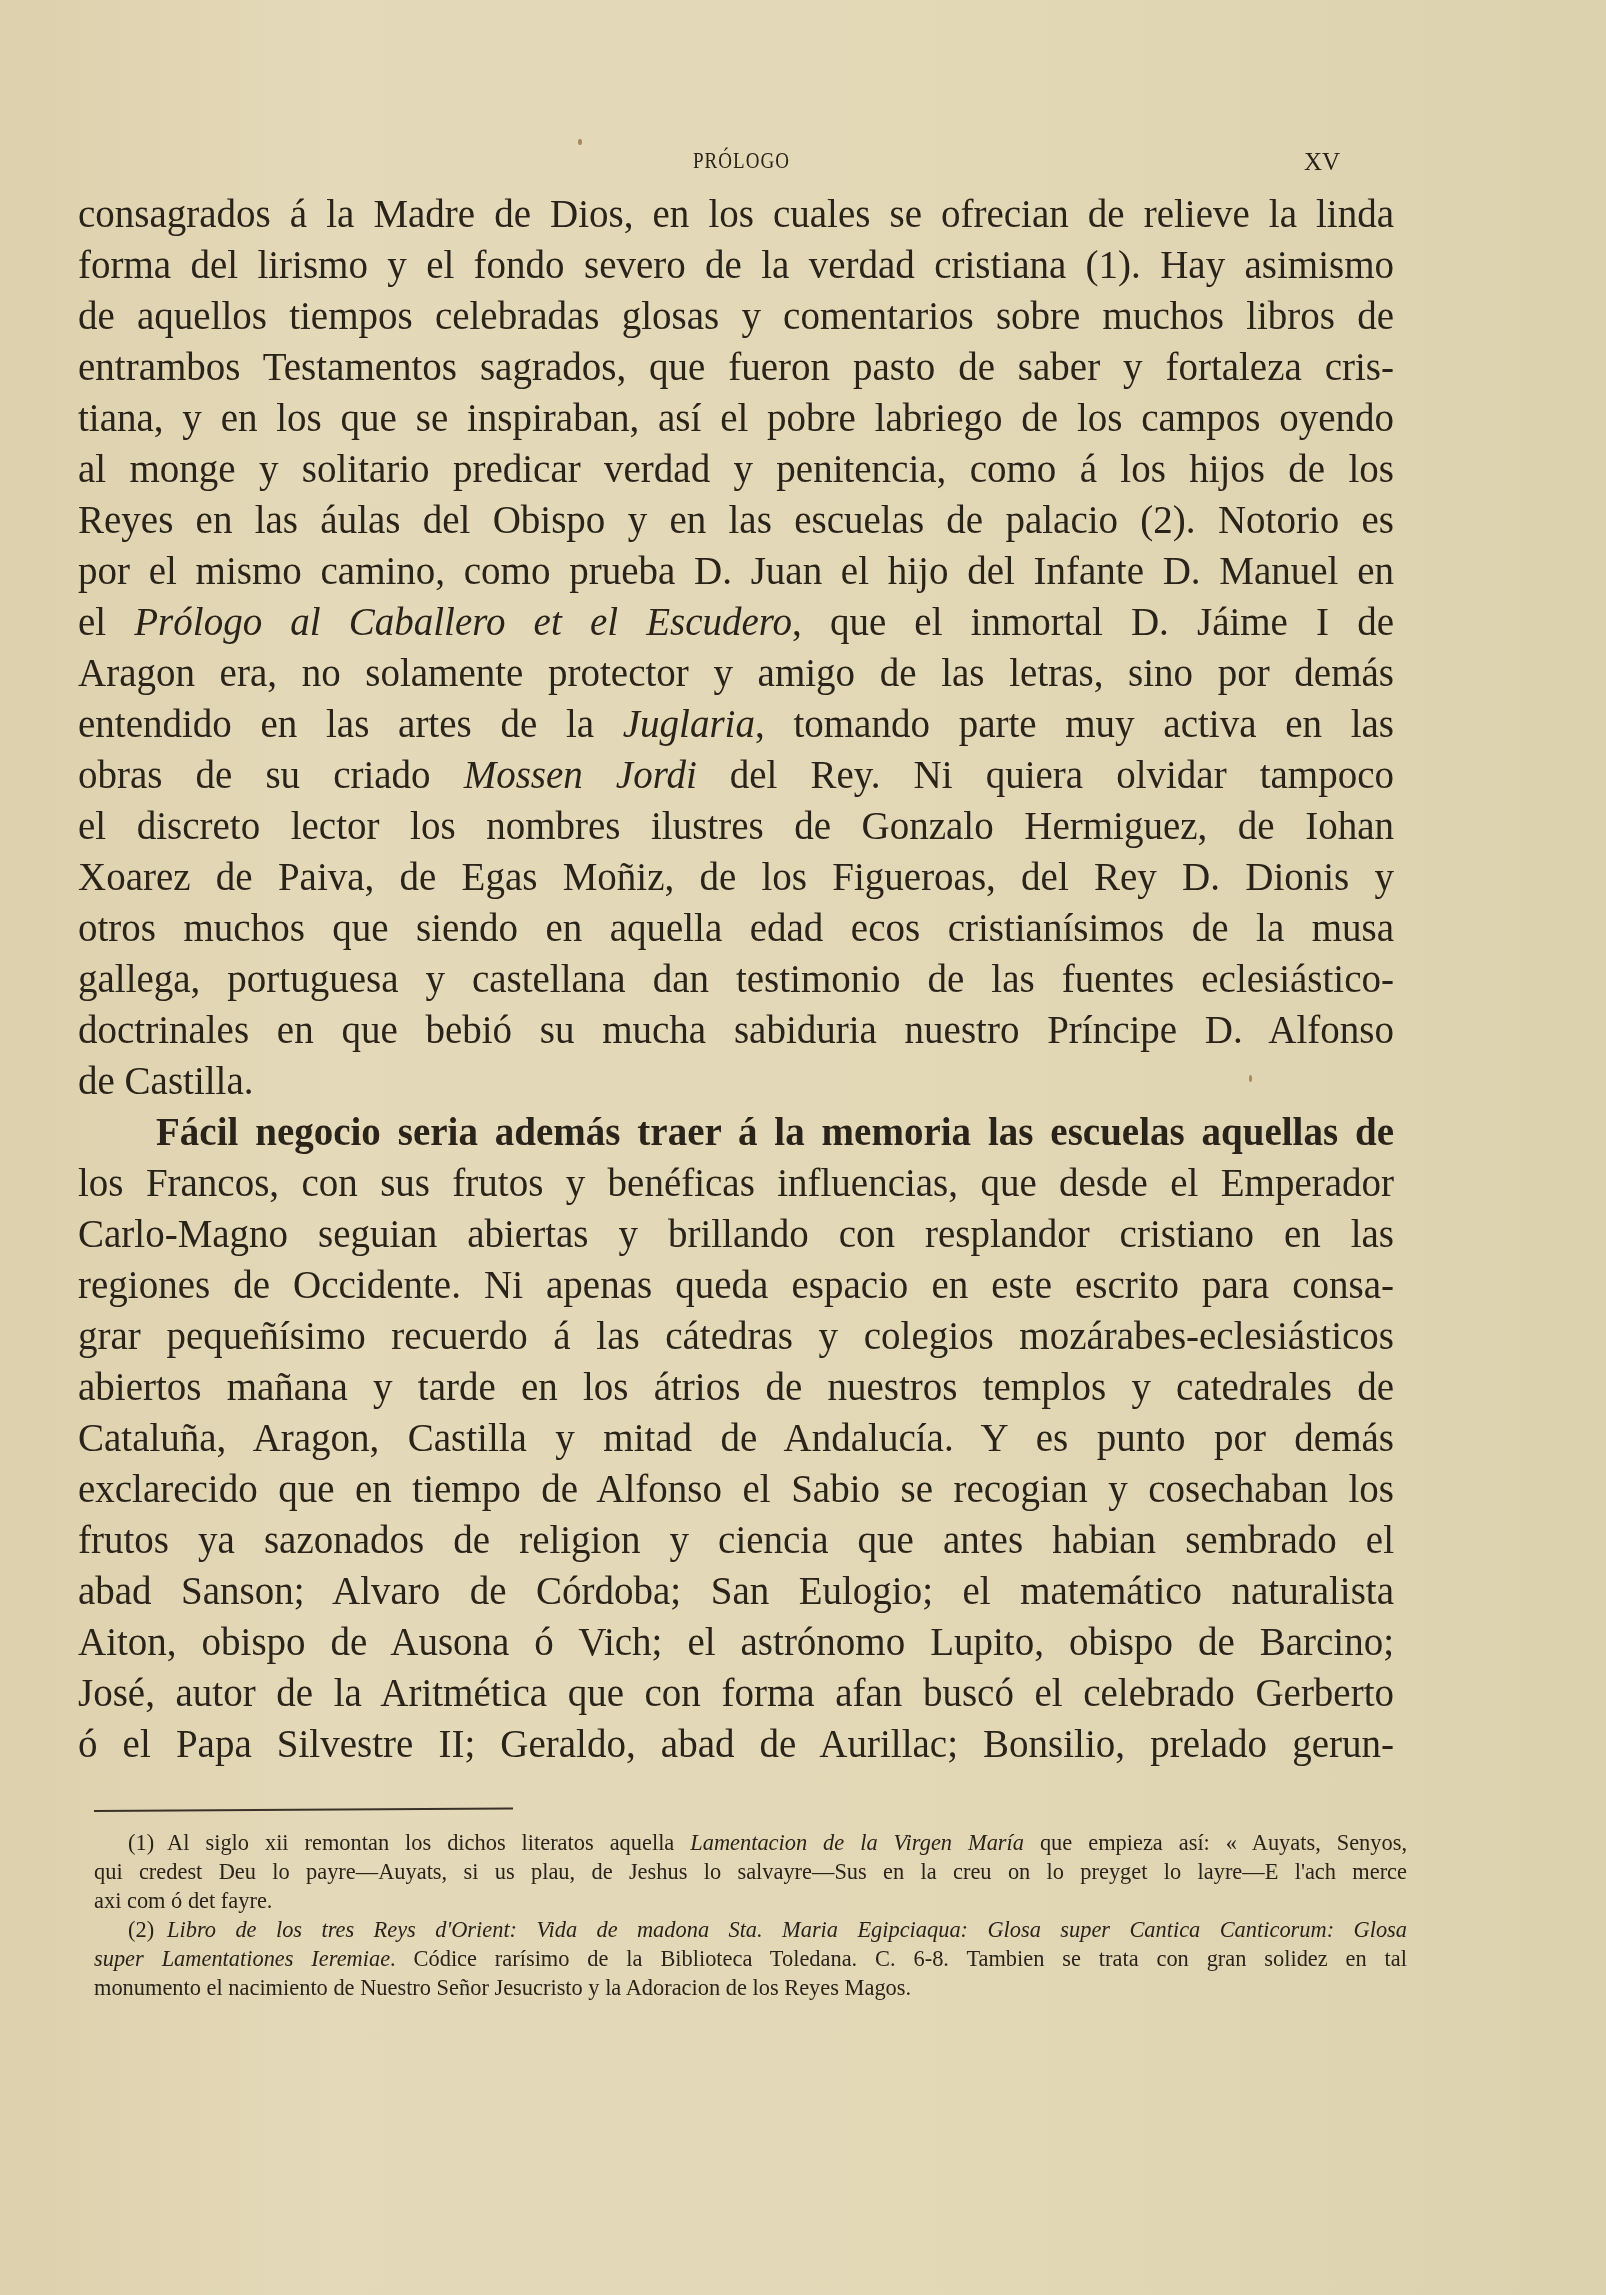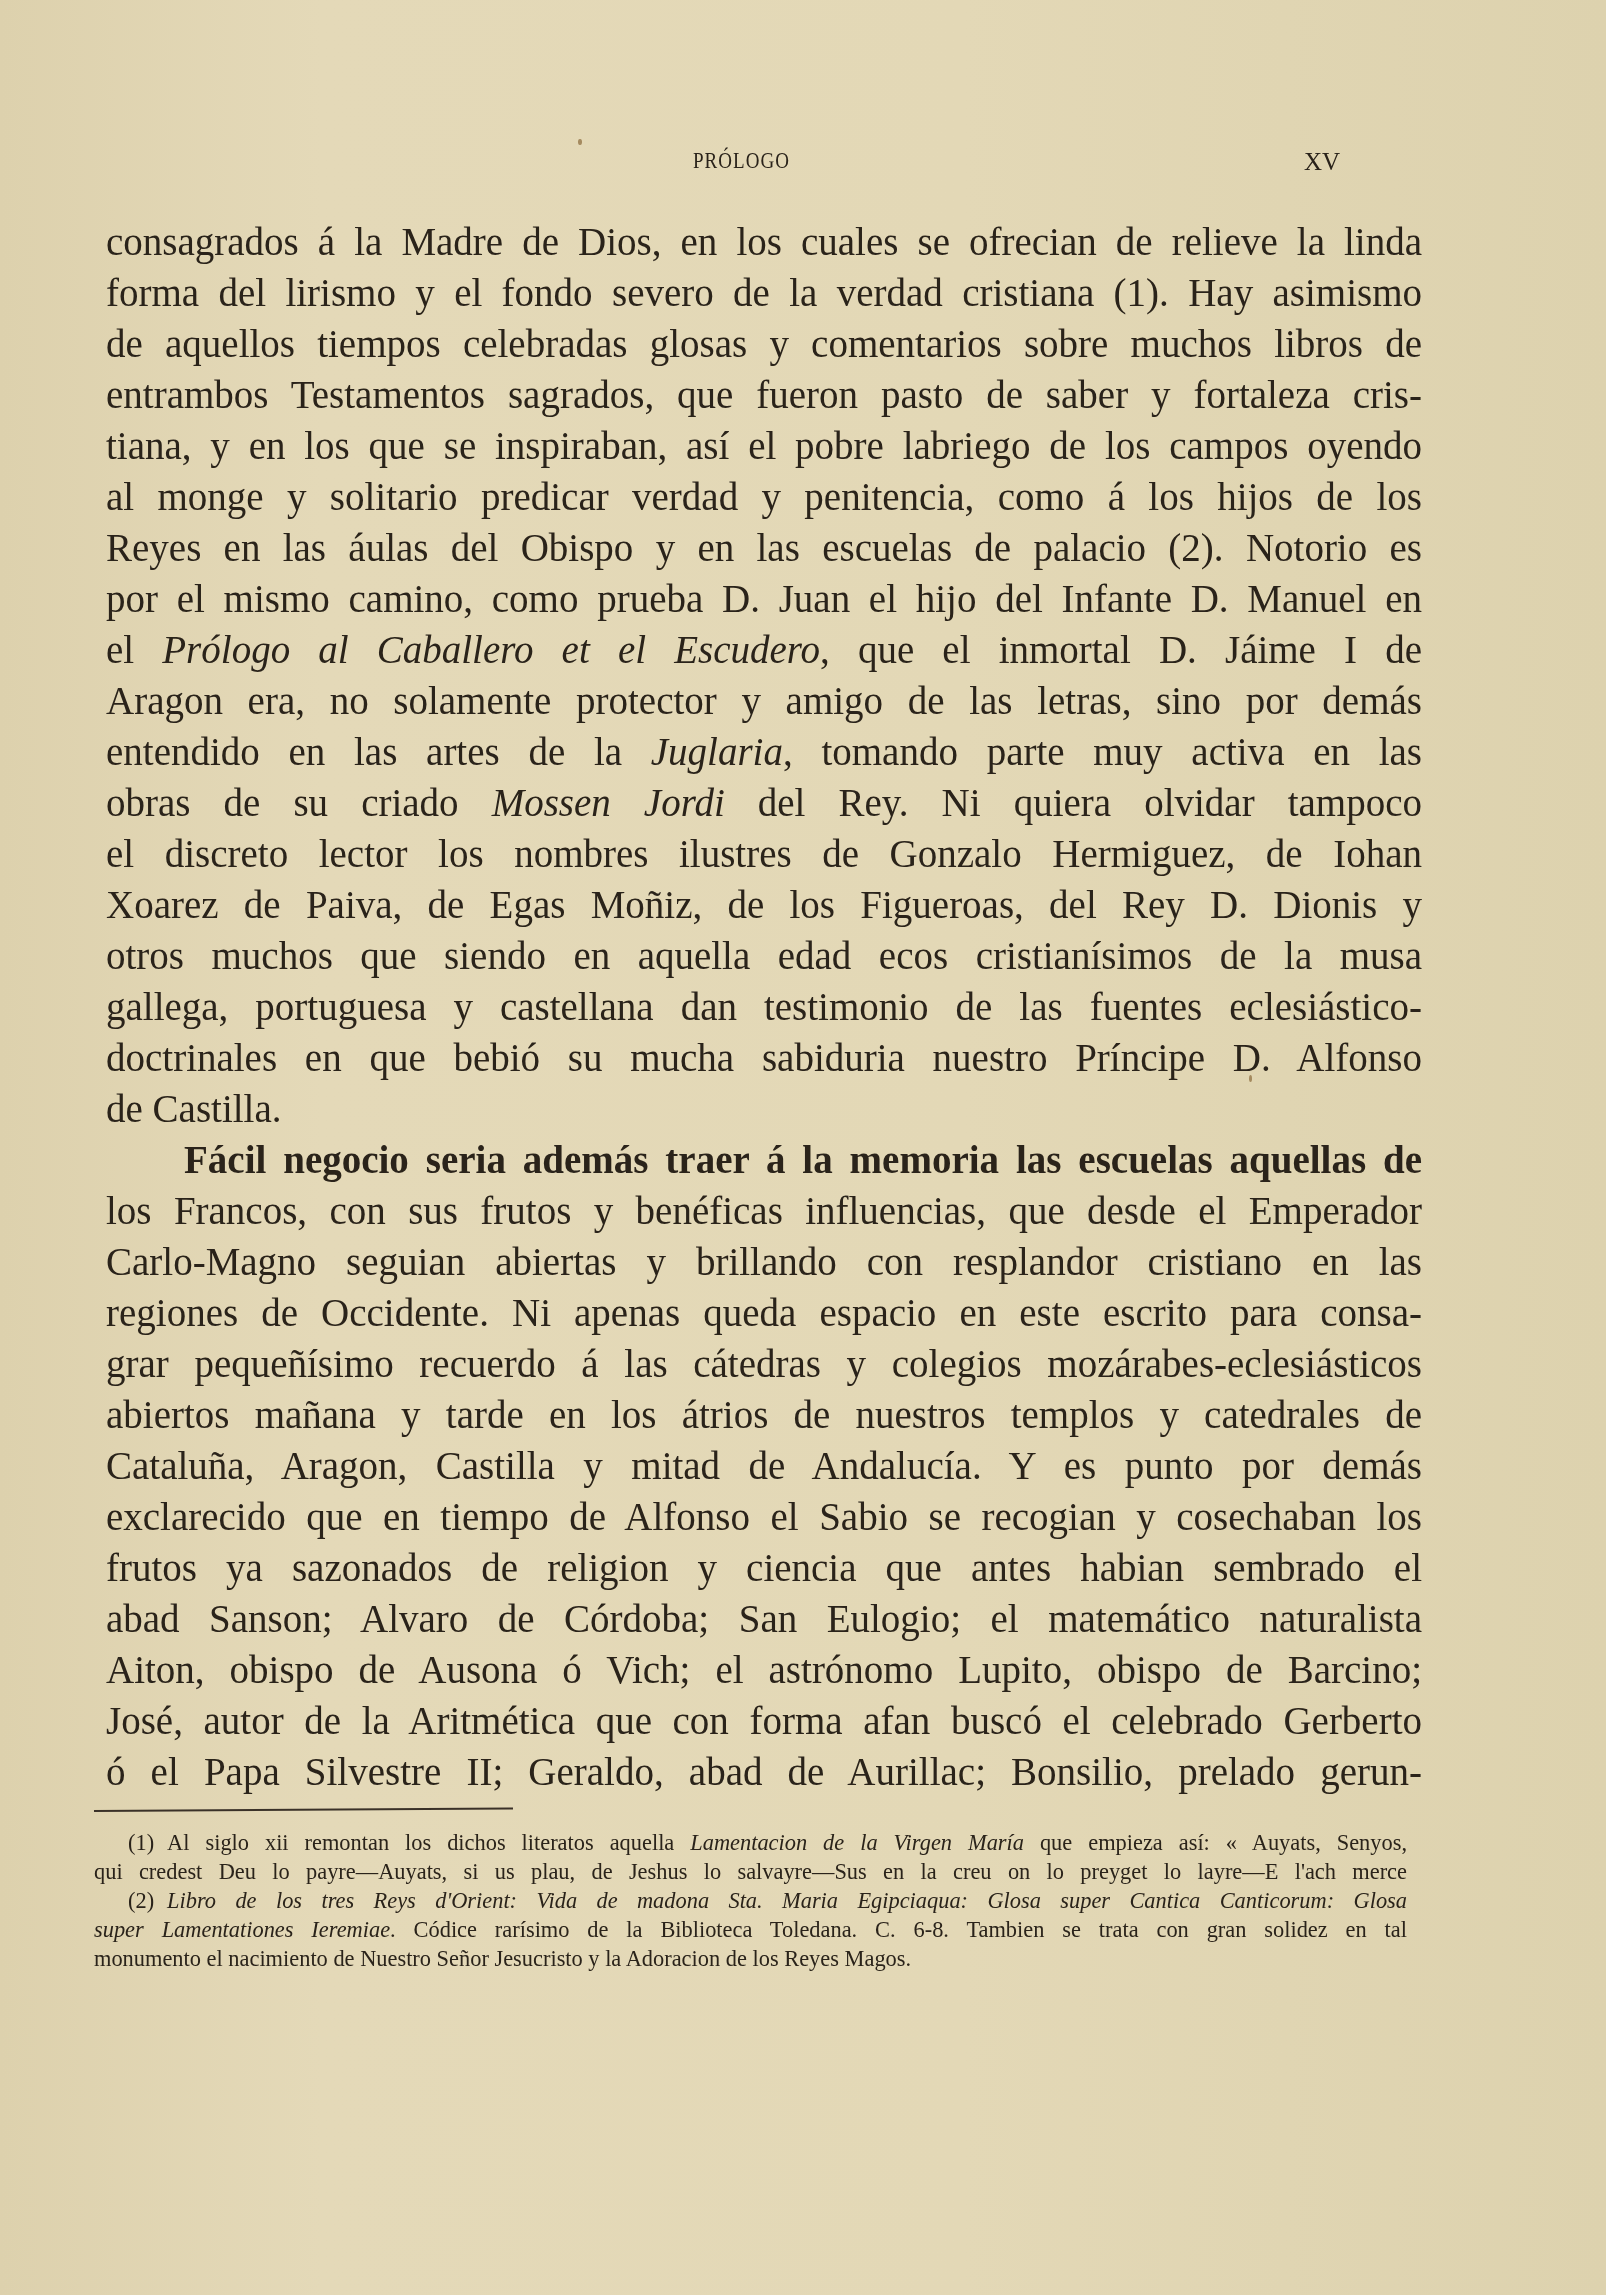--- a/index.html
+++ b/index.html
@@ -35,24 +35,23 @@
     }
     .page-number {
       position: absolute;
       top: 148px;
       left: 1304px;
       font-size: 25px;
       font-family: "Liberation Serif", serif;
     }
     .body-text {
       position: absolute;
-      left: 106px;
+      left: 78px;
       top: 188px;
       width: 1316px;
-      margin-top: 28px;
     }
     .line {
       height: 51px;
       font-size: 39px;
       line-height: 51px;
       white-space: nowrap;
       text-align: justify;
       text-align-last: justify;
       font-family: "Liberation Serif", serif;
       transform: scaleX(1.0);
@@ -150,20 +149,21 @@
     <div class="line">Aiton, obispo de Ausona ó Vich; el astrónomo Lupito, obispo de Barcino;</div>
     <div class="line">José, autor de la Aritmética que con forma afan buscó el celebrado Gerberto</div>
     <div class="line">ó el Papa Silvestre II; Geraldo, abad de Aurillac; Bonsilio, prelado gerun-</div>
   </div>
 
   <div class="footnote-rule"></div>
 
   <div class="footnotes">
     <div class="fn-line indent"><span class="fn-num">(1)</span><span>Al siglo xii remontan los dichos literatos aquella </span><i>Lamentacion de la Virgen María</i><span> que empieza así: « Auyats, Senyos,</span></div>
     <div class="fn-line">qui credest Deu lo payre—Auyats, si us plau, de Jeshus lo salvayre—Sus en la creu on lo preyget lo layre—E l'ach merce</div>
+    <div class="fn-line last">axi com ó det fayre.</div>
     <div class="fn-line indent"><span class="fn-num">(2)</span><i>Libro de los tres Reys d'Orient: Vida de madona Sta. Maria Egipciaqua: Glosa super Cantica Canticorum: Glosa</i></div>
     <div class="fn-line"><i>super Lamentationes Ieremiae</i><span>. Códice rarísimo de la Biblioteca Toledana. C. 6-8. Tambien se trata con gran solidez en tal</span></div>
     <div class="fn-line last">monumento el nacimiento de Nuestro Señor Jesucristo y la Adoracion de los Reyes Magos.</div>
   </div>
 
   <div class="speck" style="left:578px; top:139px;"></div>
   <div class="speck" style="left:1249px; top:1075px; width:3px; height:7px;"></div>
 </div>
 
 

